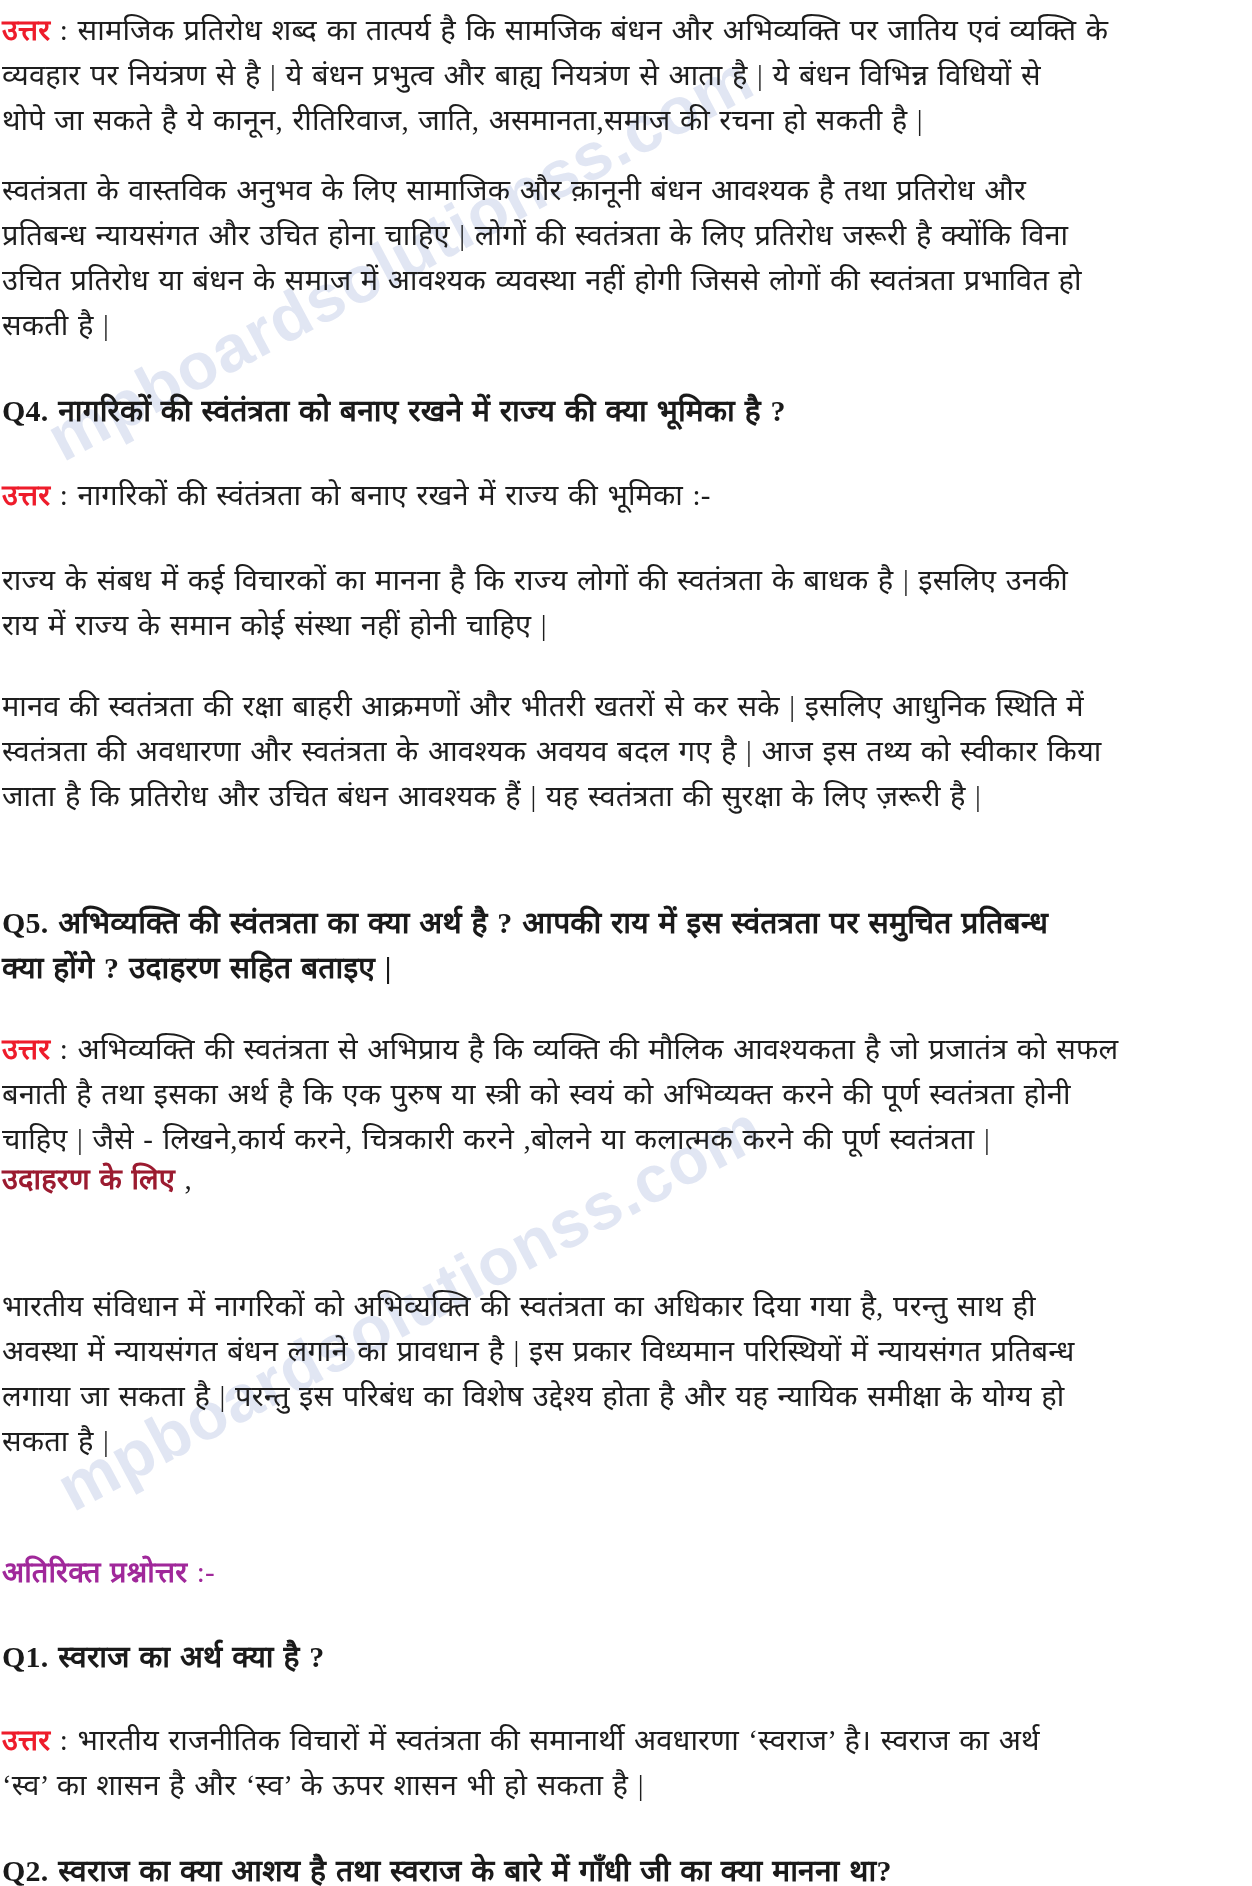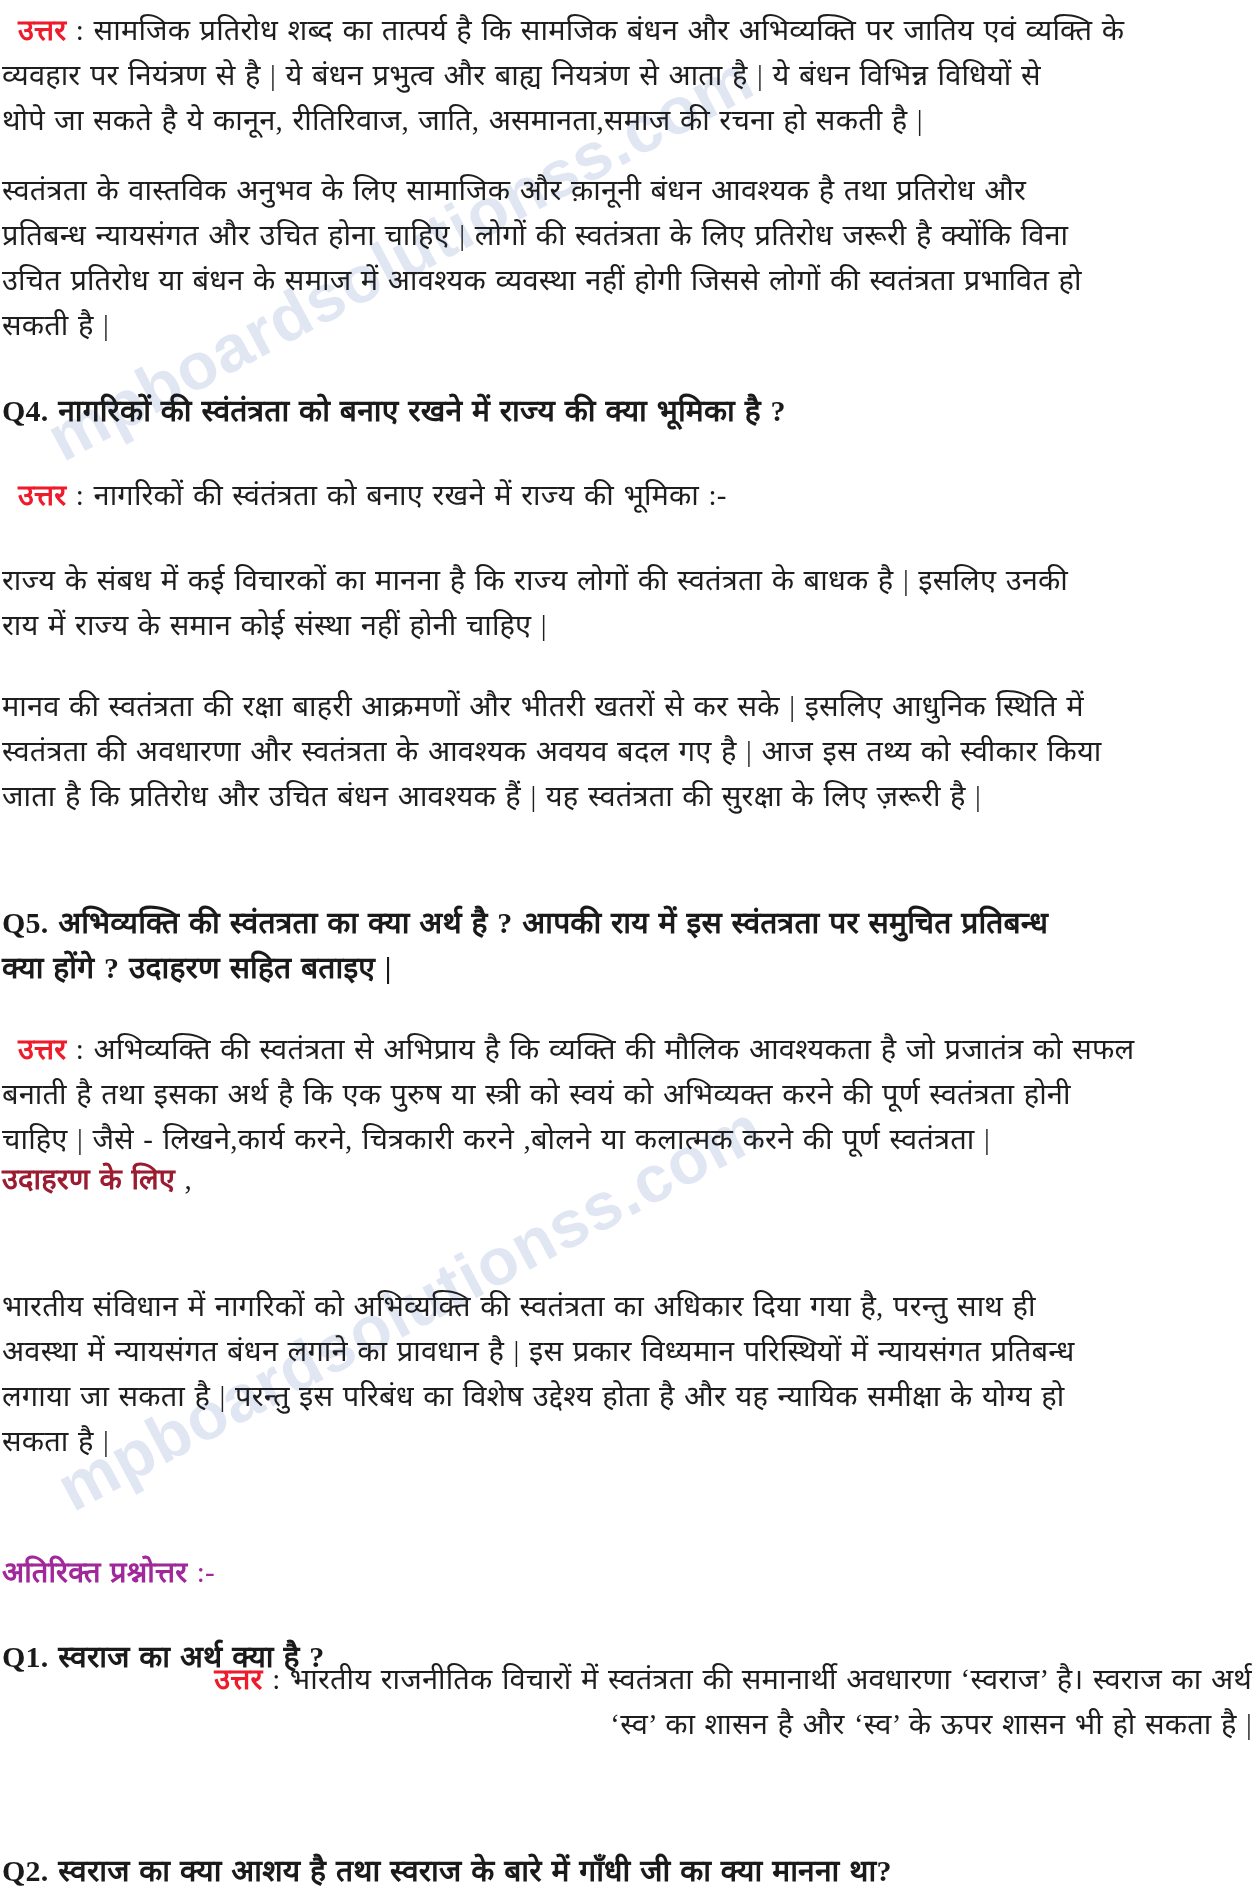--- a/index.html
+++ b/index.html
@@ -8,21 +8,21 @@
     font-family: "Liberation Serif", "DejaVu Serif", serif;
     color: #222222;
   }
   .page { position: absolute; left: 0; top: 0; width: 1252px; }
   .para {
     position: absolute; left: 2px; width: 1250px;
     font-size: 29px; line-height: 45px; color: #1e1e1e;
     letter-spacing: 0.2px; word-spacing: 2px;
   }
   .line { display: block; white-space: nowrap; height: 45px; }
-  .ans-label { color: #ee1c2b; font-weight: bold; margin-left: 16px; }
+  .ans-label { color: #ee1c2b; font-weight: bold; }
   .q { font-weight: bold; color: #1a1a1a; font-size: 30px; }
   .heading-maroon { color: #9b1b30; font-weight: bold; }
   .heading-purple { color: #a0289a; font-weight: bold; }
   .watermark {
     position: absolute; font-family: "Liberation Sans", "DejaVu Sans", sans-serif;
     font-weight: bold; font-size: 66px; color: rgba(120,140,200,0.22);
     transform-origin: left bottom; transform: rotate(-28deg);
     white-space: nowrap; pointer-events: none; letter-spacing: 1px;
   }
 </style>
@@ -89,21 +89,21 @@
   </div>
 
   <div class="para" style="top:1550px;">
     <span class="line"><span class="heading-purple">अतिरिक्त प्रश्नोत्तर</span><span class="heading-purple" style="font-weight:normal;"> :-</span></span>
   </div>
 
   <div class="para q" style="top:1634px;">
     <span class="line"><span>Q1.</span><span> स्वराज का अर्थ क्या है ?</span></span>
   </div>
 
-  <div class="para" style="top:1657px;text-align:right;">
+  <div class="para" style="top:1718px;">
     <span class="line"><span class="ans-label">उत्तर</span><span> : भारतीय राजनीतिक विचारों में स्वतंत्रता की समानार्थी अवधारणा ‘स्वराज’ है। स्वराज का अर्थ</span></span>
     <span class="line">‘स्व’ का शासन  है और ‘स्व’ के ऊपर शासन भी हो सकता है |</span>
   </div>
 
   <div class="para q" style="top:1848px;">
     <span class="line"><span>Q2.</span><span> स्वराज का क्या आशय है तथा स्वराज के बारे में गाँधी जी का क्या मानना था?</span></span>
   </div>
 
 </div>
 

